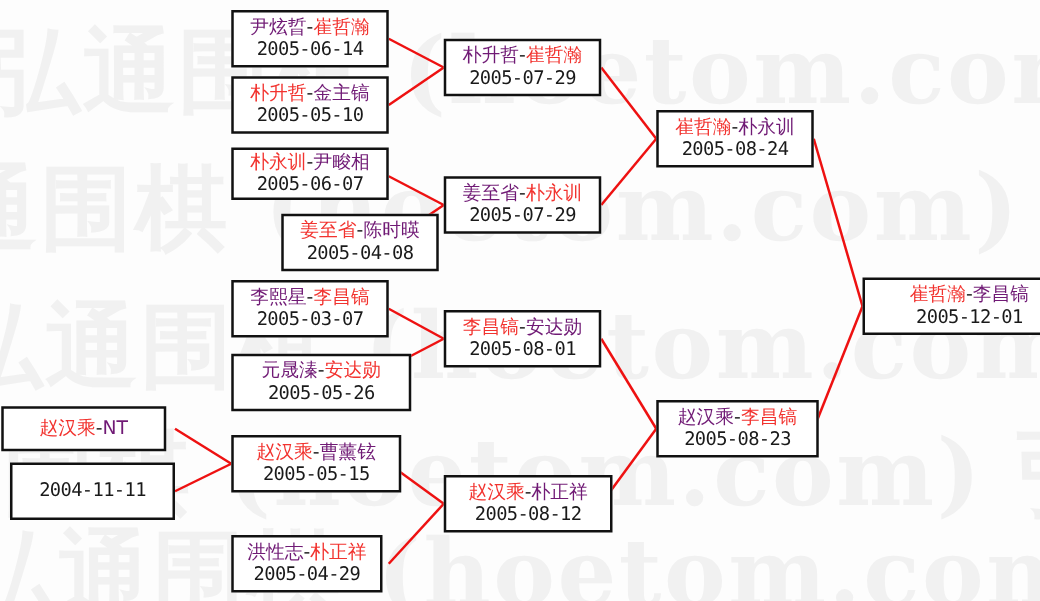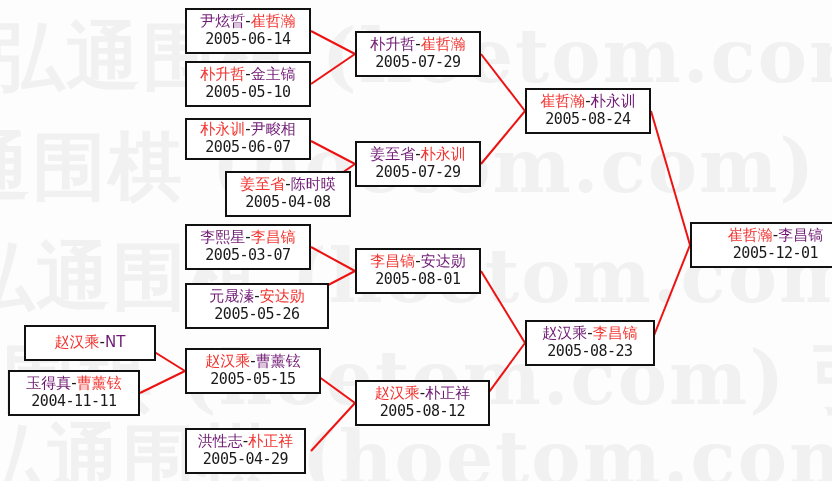--- a/index.html
+++ b/index.html
@@ -93,25 +93,24 @@
       <line x1="140" y1="393" x2="185" y2="371" stroke="#ee1111" stroke-width="2"></line>
       <line x1="481" y1="54" x2="525" y2="111" stroke="#ee1111" stroke-width="2"></line>
       <line x1="481" y1="164" x2="525" y2="111" stroke="#ee1111" stroke-width="2"></line>
       <line x1="481" y1="271" x2="525" y2="343" stroke="#ee1111" stroke-width="2"></line>
       <line x1="481" y1="403" x2="525" y2="343" stroke="#ee1111" stroke-width="2"></line>
       <line x1="651" y1="111" x2="690" y2="245" stroke="#ee1111" stroke-width="2"></line>
       <line x1="651" y1="343" x2="690" y2="245" stroke="#ee1111" stroke-width="2"></line>
     </svg>
 
   <div id="nodes">
-      <div class="node" id="r0m1" style="left: 24px; top: 325px; width: 132px; height: 36px;">
+      <div class="node" id="r0m1" style="left: 1px; top: 325px; width: 132px; height: 36px;">
         <div class="match-line"><span class="w">赵汉乘</span><span class="sep">-</span><span class="l">NT</span></div>
       </div>
       <div class="node" id="r0m2" style="left: 8px; top: 370px; width: 132px; height: 46px;">
-        <div class="match-line"><span class="l">玉得真</span><span class="sep">-</span><span class="w">曹薰铉</span></div>
         <div class="match-date">2004-11-11</div>
       </div>
       <div class="node" id="r1m1" style="left: 185px; top: 8px; width: 126px; height: 46px;">
         <div class="match-line"><span class="l">尹炫晢</span><span class="sep">-</span><span class="w">崔哲瀚</span></div>
         <div class="match-date">2005-06-14</div>
       </div>
       <div class="node" id="r1m2" style="left: 185px; top: 61px; width: 126px; height: 46px;">
         <div class="match-line"><span class="w">朴升哲</span><span class="sep">-</span><span class="l">金主镐</span></div>
         <div class="match-date">2005-05-10</div>
       </div>

